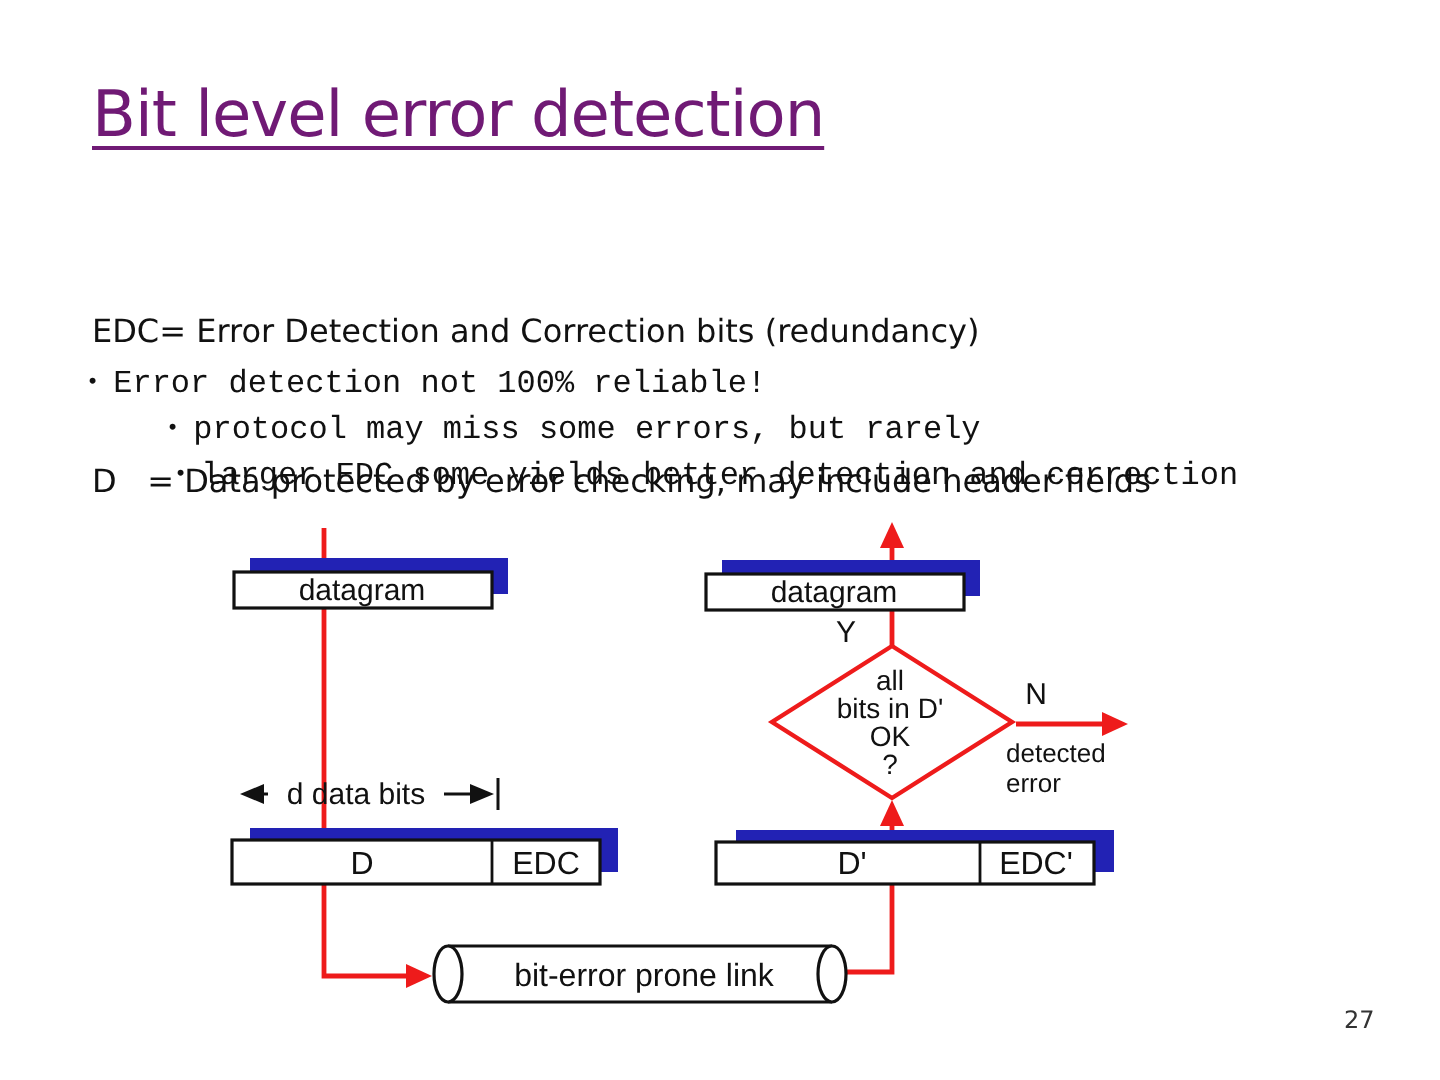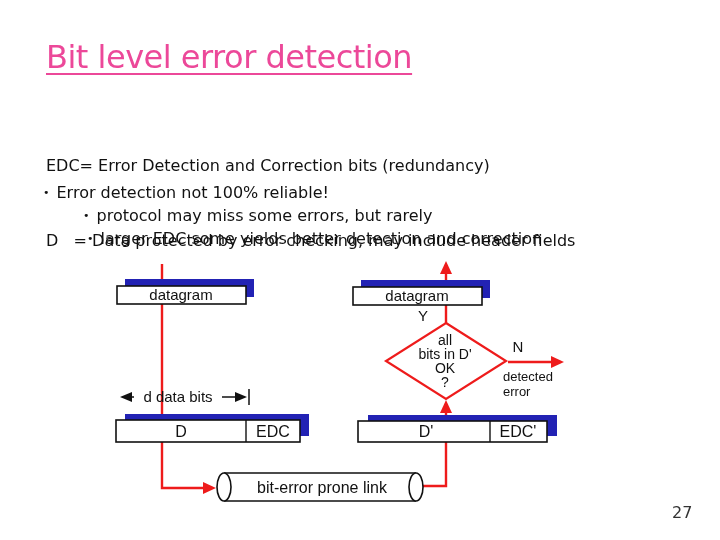--- a/index.html
+++ b/index.html
@@ -10,56 +10,57 @@
     overflow: hidden;
     font-family: "DejaVu Sans", sans-serif;
     color: #111111;
   }
   .abs { position: absolute; }
 
   #slide-title {
     left: 46px; top: 38px;
     font-size: 32px;
     letter-spacing: -0.5px;
-    color: #ec4899;
+    color: #701a75;
     text-decoration: underline;
     text-decoration-thickness: 2px;
     text-underline-offset: 5px;
     white-space: nowrap;
   }
 
   #definitions {
     left: 46px; top: 103px;
     font-size: 16px;
     line-height: 25px;
     white-space: pre;
   }
 
   .bullet-line {
     font-size: 16px;
     white-space: nowrap;
+    font-family: Liberation Mono, monospace;
   }
   .bullet-line .dot {
     font-size: 11px;
     vertical-align: 2px;
     margin-right: 7px;
   }
   #bullet-main { left: 43px;  top: 183px; }
   #bullet-sub1 { left: 83px;  top: 206px; }
   #bullet-sub2 { left: 87px;  top: 229px; }
 
   #diagram-svg { left: 0; top: 0; }
   #diagram-svg text {
     font-family: "Liberation Sans", sans-serif;
     fill: #111111;
   }
 
   #page-number {
     left: 672px; top: 503px;
-    font-size: 16px;
+    font-size: 12px;
     color: #333333;
   }
 </style>
 </head>
 <body>
 
 <div class="abs" id="slide-title">Bit level error detection</div>
 
 <div class="abs" id="definitions">
   <div>EDC= Error Detection and Correction bits (redundancy)</div>

